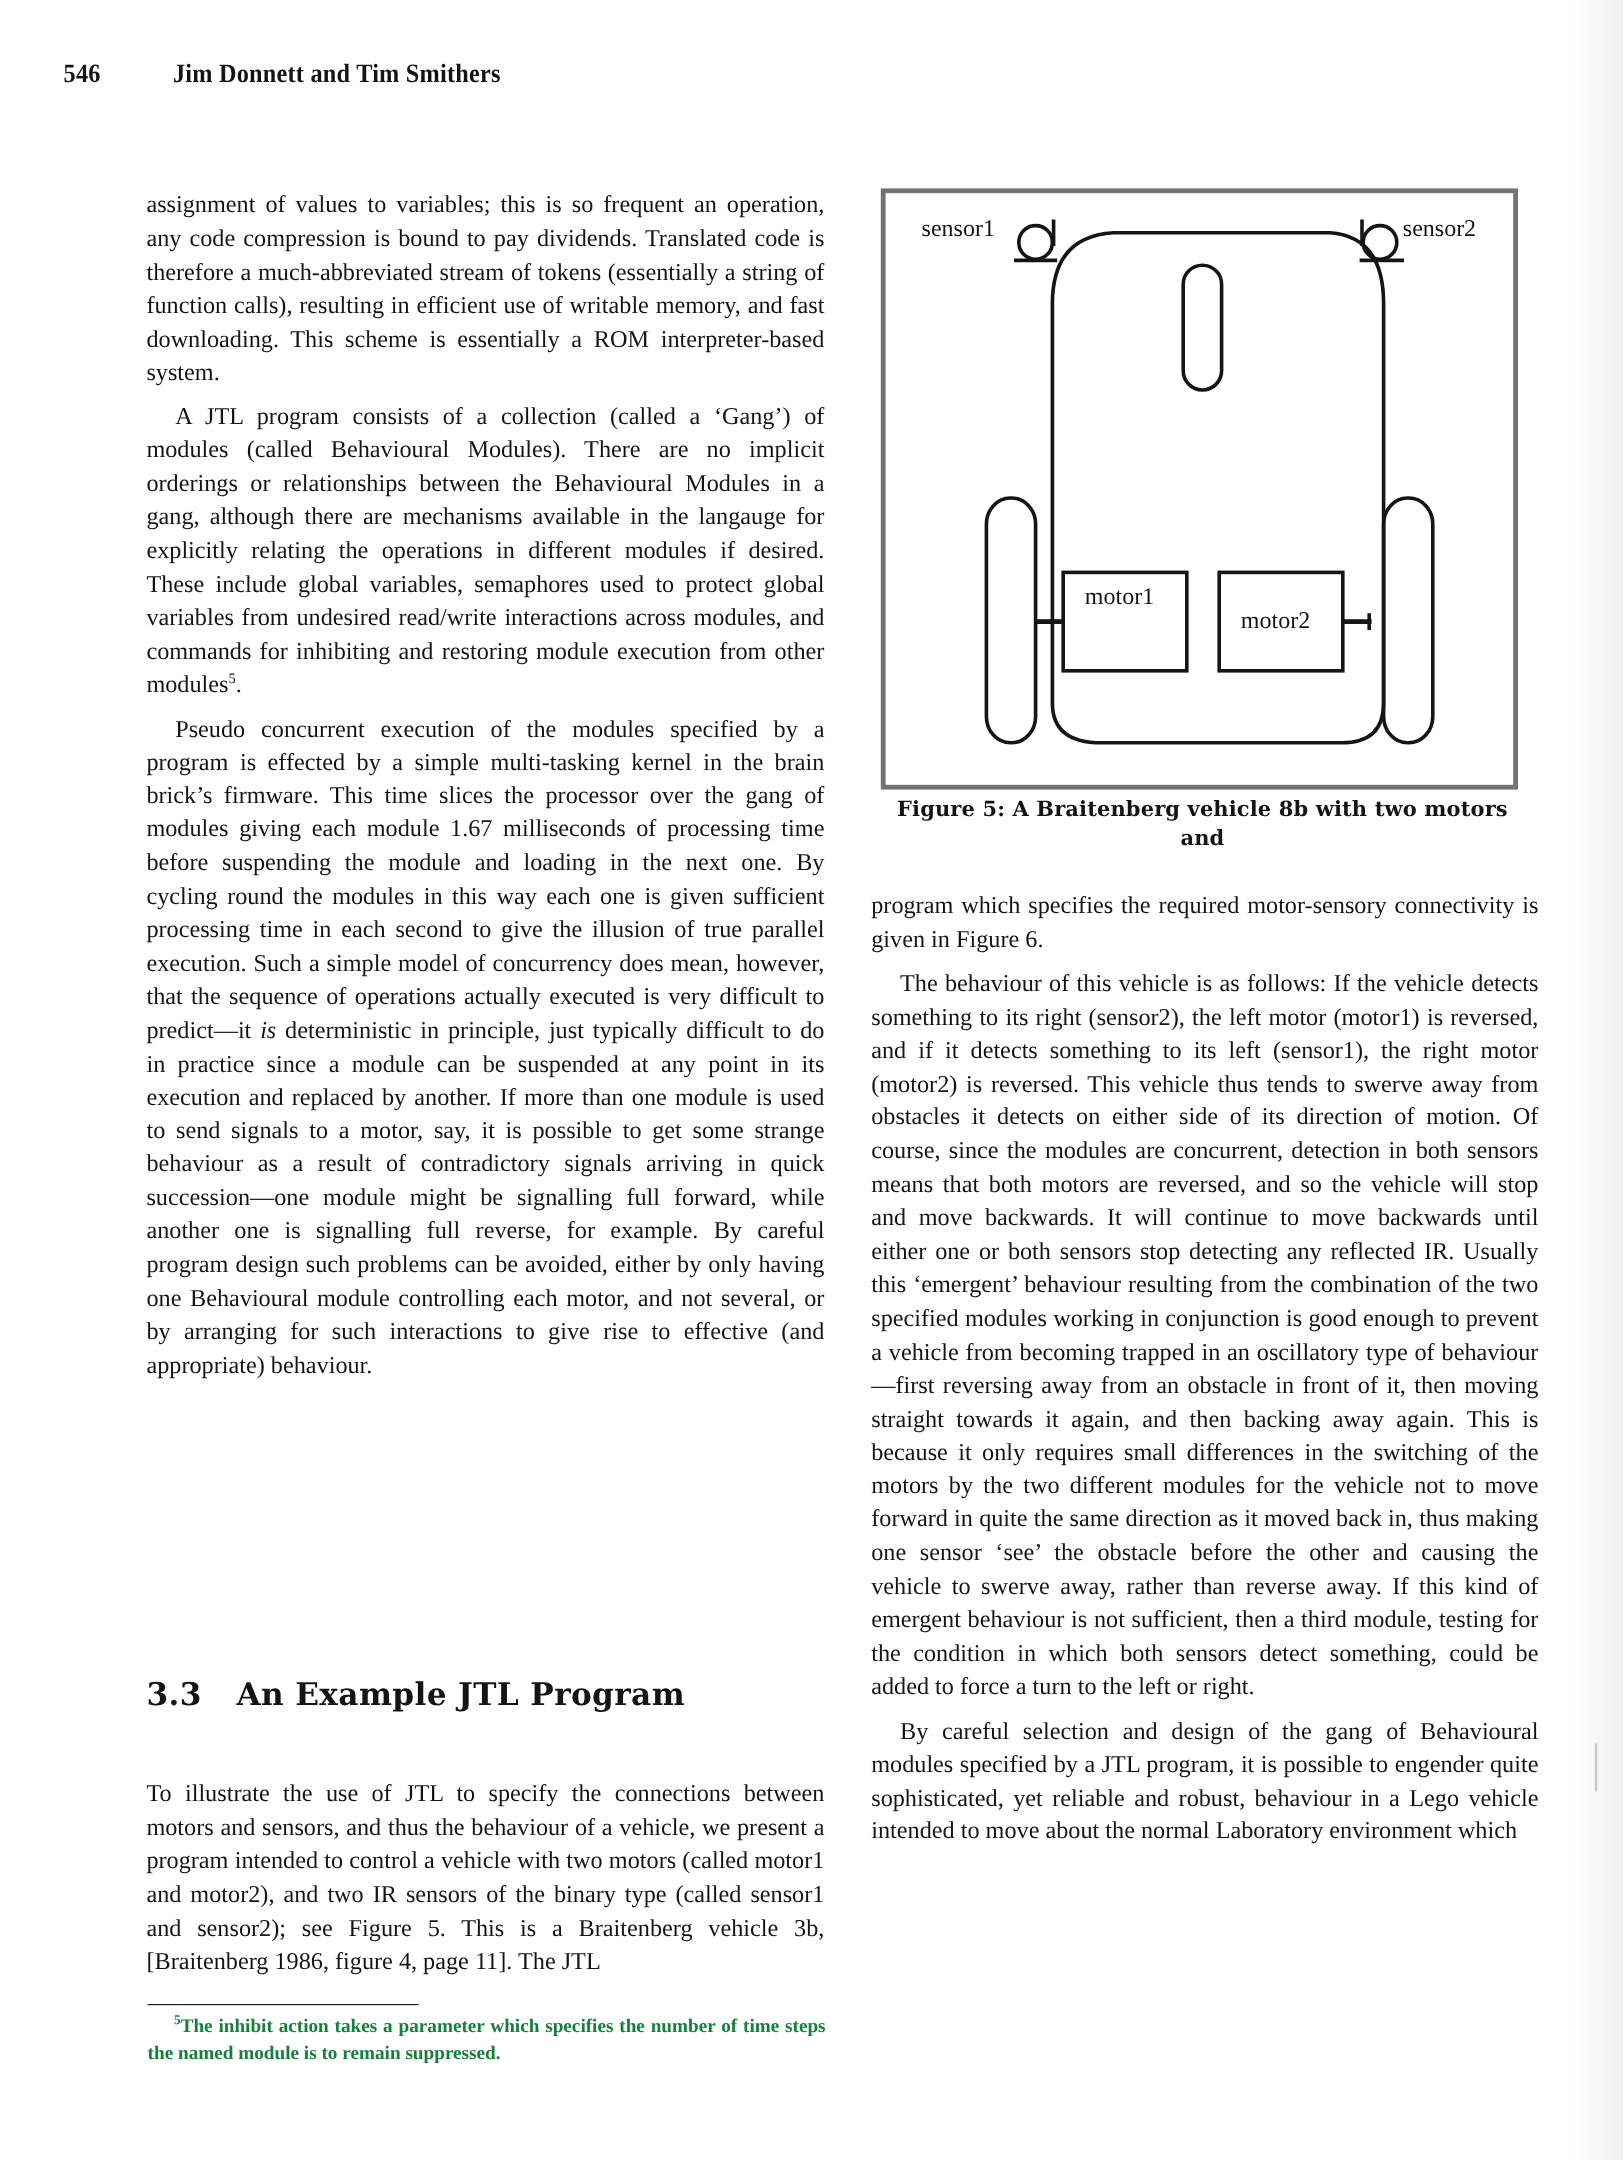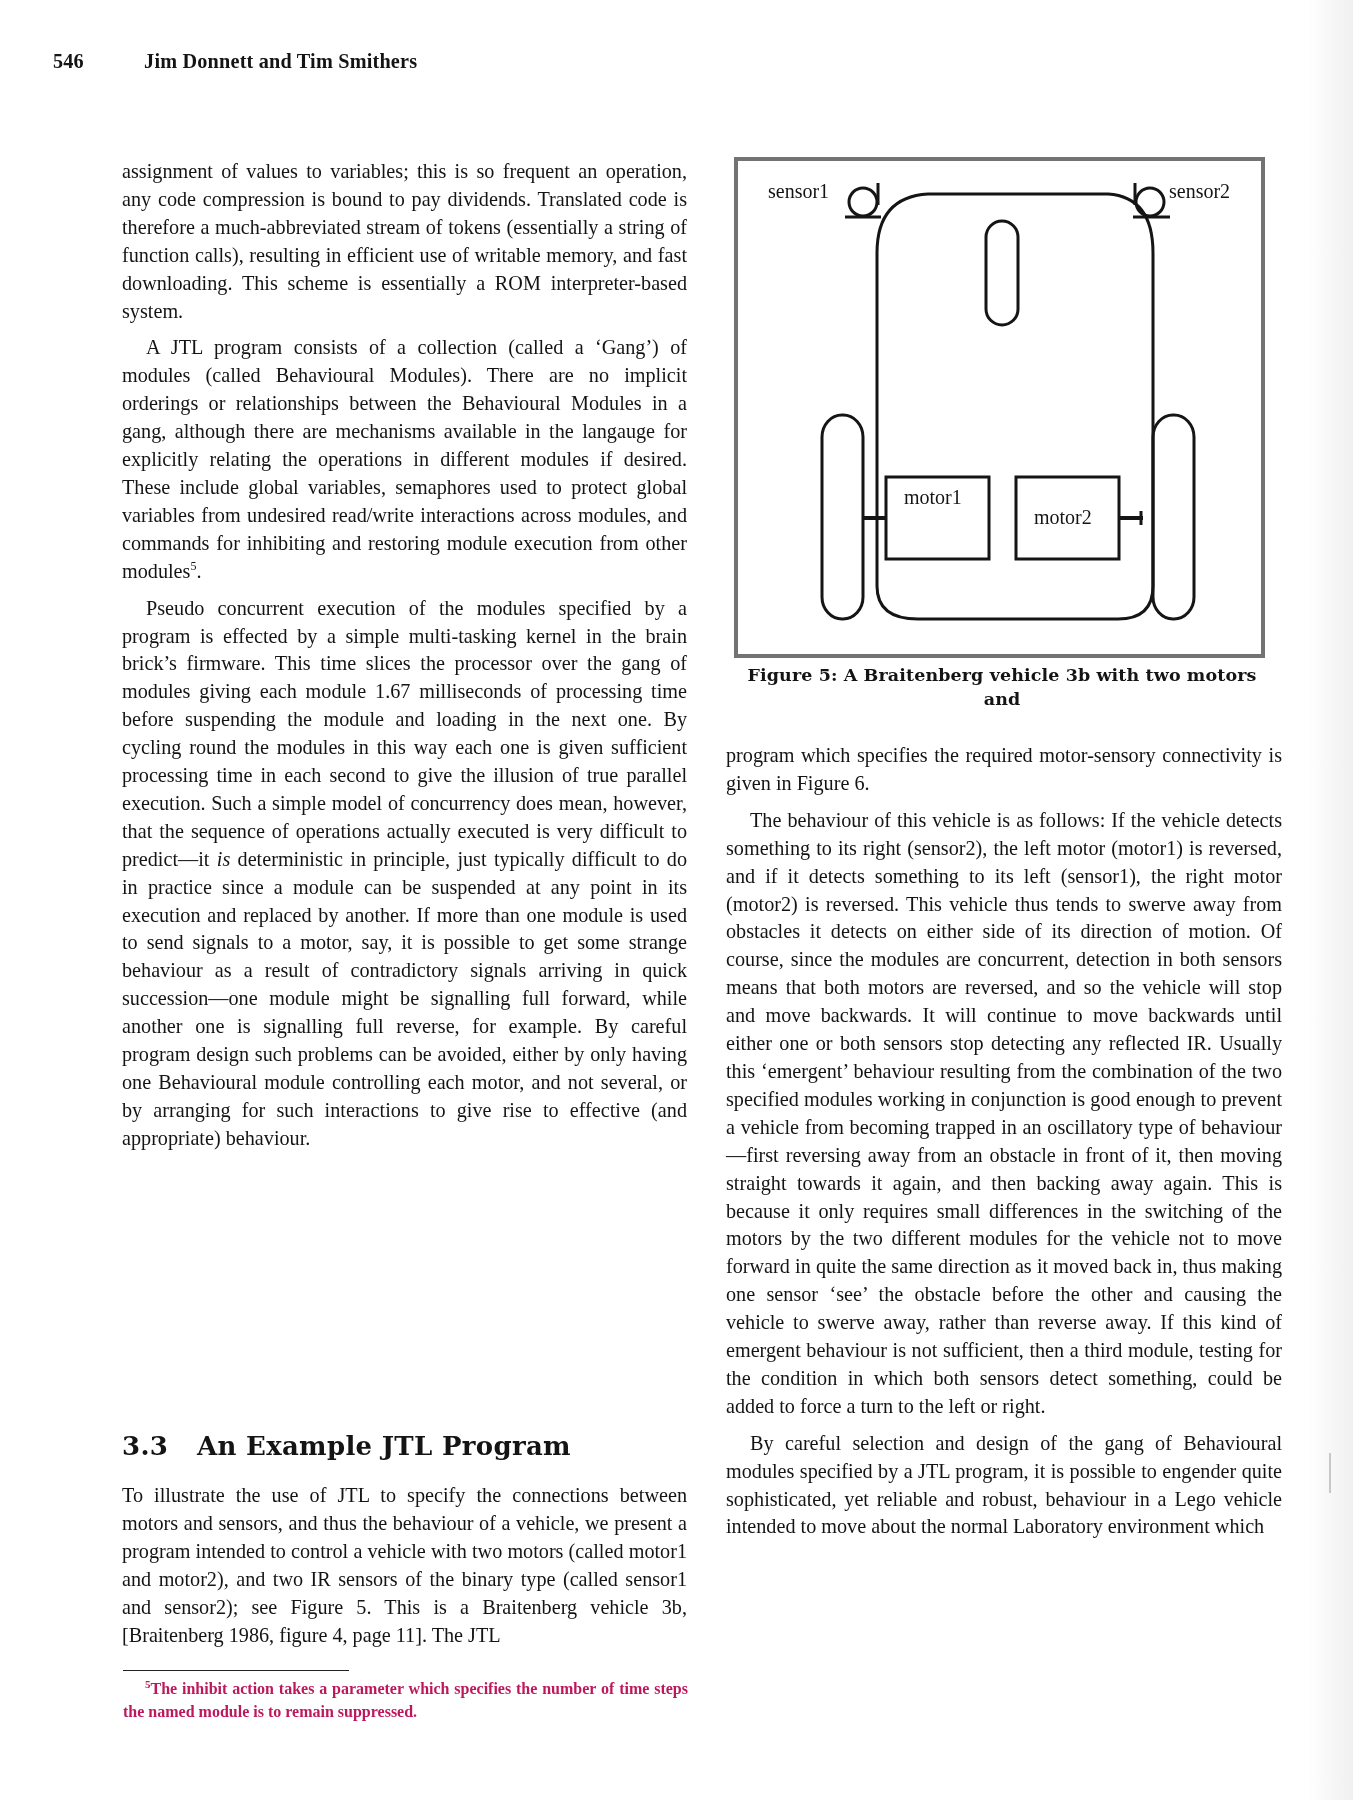--- a/index.html
+++ b/index.html
@@ -26,32 +26,31 @@
   .col-left { left: 122px; top: 158px; }
   .col-right { left: 726px; top: 742px; width: 556px; }
   .col p { margin: 0; }
   .col p.indent { text-indent: 24px; }
   .col p + p { margin-top: 9px; }
   .sup { font-size: 12px; vertical-align: 8px; line-height: 0; }
   .section-heading {
     position: absolute; left: 122px; top: 1398px;
     font-size: 26px; font-weight: bold; font-family: "DejaVu Serif", serif;
     letter-spacing: 0.3px;
-    margin-top: 33px;
   }
   .section-heading .num { display: inline-block; width: 75px; }
   .col-left2 { left: 122px; top: 1482px; }
   .fn-rule {
     position: absolute; left: 123px; top: 1670px; width: 226px; height: 0;
     border-top: 1.5px solid #222;
   }
   .footnote {
     position: absolute; left: 123px; top: 1677px; width: 565px;
     font-size: 16px; line-height: 23px; text-align: justify; font-weight: bold;
-    font-family: "Liberation Serif", serif; color: #be185d;
+    font-family: "Liberation Serif", serif; color: #15803d;
   }
   .footnote p { margin: 0; text-indent: 22px; }
   .footnote .fsup { font-size: 11px; vertical-align: 6px; line-height: 0; }
   .figure {
     position: absolute; left: 734px; top: 157px; width: 531px; height: 501px;
     border: 4px solid #737373; box-sizing: border-box;
   }
   .figure svg { position: absolute; left: 0; top: 0; }
   .fig-label {
     position: absolute; font-size: 20px; font-family: "Liberation Serif", serif;
@@ -120,21 +119,21 @@
       <line x1="403" y1="350" x2="403" y2="364" stroke-width="3"></line>
     </g>
   </svg>
   <span class="fig-label" style="left:30px; top:19px;">sensor1</span>
   <span class="fig-label" style="left:431px; top:19px;">sensor2</span>
   <span class="fig-label" style="left:166px; top:325px;">motor1</span>
   <span class="fig-label" style="left:296px; top:345px;">motor2</span>
 </div>
 
 <div class="caption">
-  <span class="cap-line">Figure 5:  A Braitenberg vehicle 3b with two motors and</span>
+  <span class="cap-line">Figure 5:  A Braitenberg vehicle 8b with two motors and</span>
 </div>
 
 <div class="col col-right">
   <p>program which specifies the required motor-sensory connectivity is given in Figure 6.</p>
   <p class="indent">The behaviour of this vehicle is as follows:  If the vehicle detects something to its right (sensor2), the left motor (motor1) is reversed, and if it detects something to its left (sensor1), the right motor (motor2) is reversed.  This vehicle thus tends to swerve away from obstacles it detects on either side of its direction of motion. Of course, since the modules are concurrent, detection in both sensors means that both motors are reversed, and so the vehicle will stop and move backwards.  It will continue to move backwards until either one or both sensors stop detecting any reflected IR. Usually this ‘emergent’ behaviour resulting from the combination of the two specified modules working in conjunction is good enough to prevent a vehicle from becoming trapped in an oscillatory type of behaviour—first reversing away from an obstacle in front of it, then moving straight towards it again, and then backing away again.  This is because it only requires small differences in the switching of the motors by the two different modules for the vehicle not to move forward in quite the same direction as it moved back in, thus making one sensor ‘see’ the obstacle before the other and causing the vehicle to swerve away, rather than reverse away. If this kind of emergent behaviour is not sufficient, then a third module, testing for the condition in which both sensors detect something, could be added to force a turn to the left or right.</p>
   <p class="indent">By careful selection and design of the gang of Behavioural modules specified by a JTL program, it is possible to engender quite sophisticated, yet reliable and robust, behaviour in a Lego vehicle intended to move about the normal Laboratory environment which</p>
 </div>
 
 <div class="margin-mark"></div>
 

